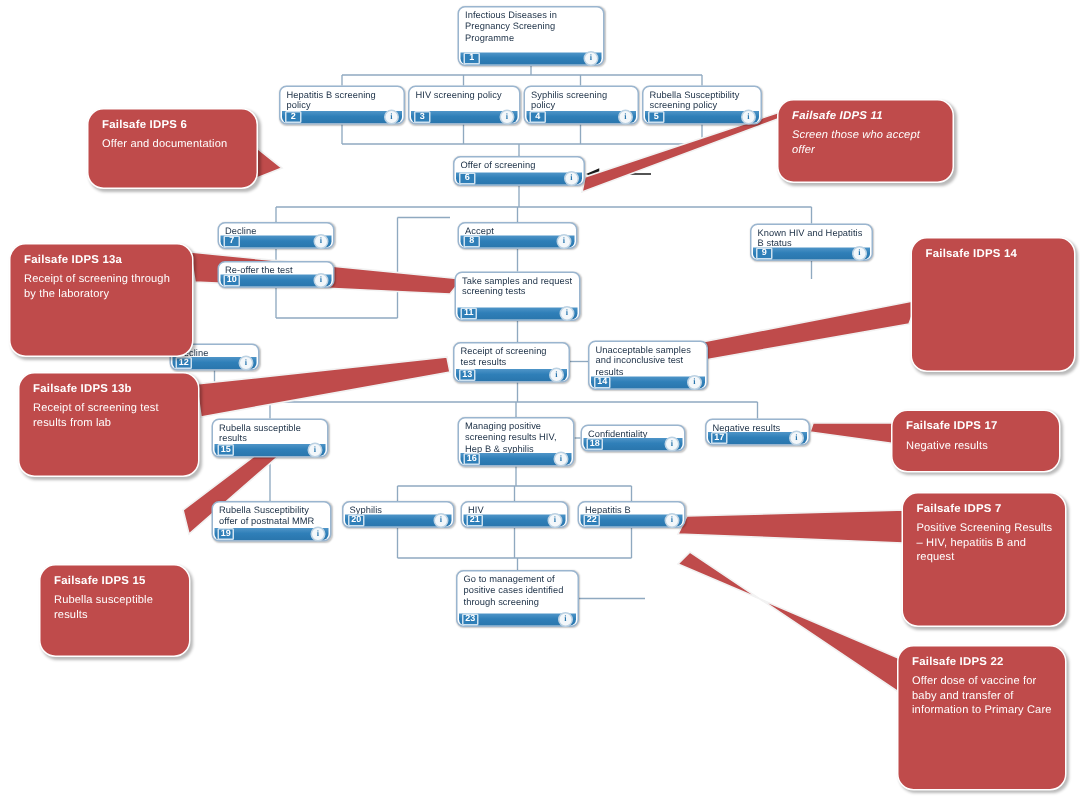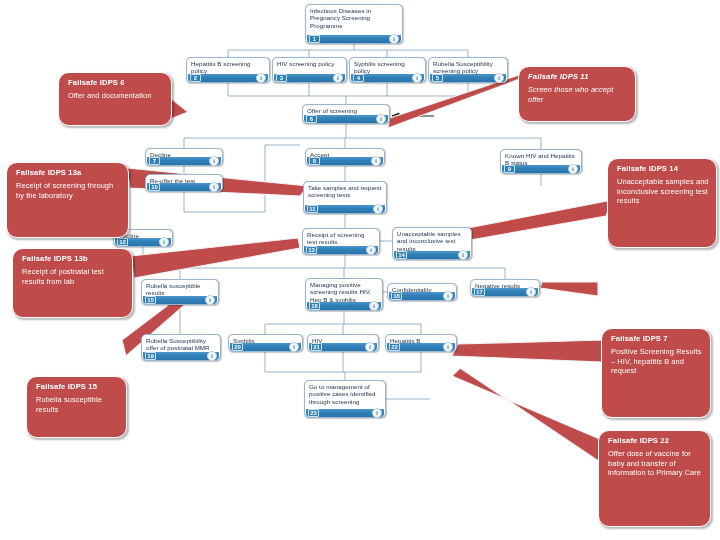--- a/index.html
+++ b/index.html
@@ -363,25 +363,28 @@
       <div class="callout" style="left: 518px; top: 66px; width: 118px; min-height: 56px; font-style: italic;">
         <div class="hd">Failsafe IDPS 11</div>
         <div class="bd">Screen those who accept offer</div>
       </div>
       <div class="callout" style="left: 6px; top: 146px; width: 123px; min-height: 76px; margin-top: 16px;">
         <div class="hd">Failsafe IDPS 13a</div>
         <div class="bd">Receipt of screening through by the laboratory</div>
       </div>
       <div class="callout" style="left: 607px; top: 158px; width: 110px; min-height: 90px;">
         <div class="hd">Failsafe IDPS 14</div>
-        <div class="bd">Unacceptable samples and inconclusive screening test results</div>
       </div>
       <div class="callout" style="left: 12px; top: 248px; width: 121px; min-height: 70px;">
         <div class="hd">Failsafe IDPS 13b</div>
-        <div class="bd">Receipt of postnatal test results from lab</div>
+        <div class="bd">Receipt of screening test results from lab</div>
+      </div>
+      <div class="callout" style="left: 594px; top: 273px; width: 113px; min-height: 42px;">
+        <div class="hd">Failsafe IDPS 17</div>
+        <div class="bd">Negative results</div>
       </div>
       <div class="callout" style="left: 26px; top: 332px; width: 101px; min-height: 62px; margin-top: 44px;">
         <div class="hd">Failsafe IDPS 15</div>
         <div class="bd">Rubella susceptible results</div>
       </div>
       <div class="callout" style="left: 601px; top: 328px; width: 110px; min-height: 90px;">
         <div class="hd">Failsafe IDPS 7</div>
         <div class="bd">Positive Screening Results – HIV, hepatitis B and request</div>
       </div>
       <div class="callout" style="left: 598px; top: 430px; width: 113px; min-height: 97px;">

